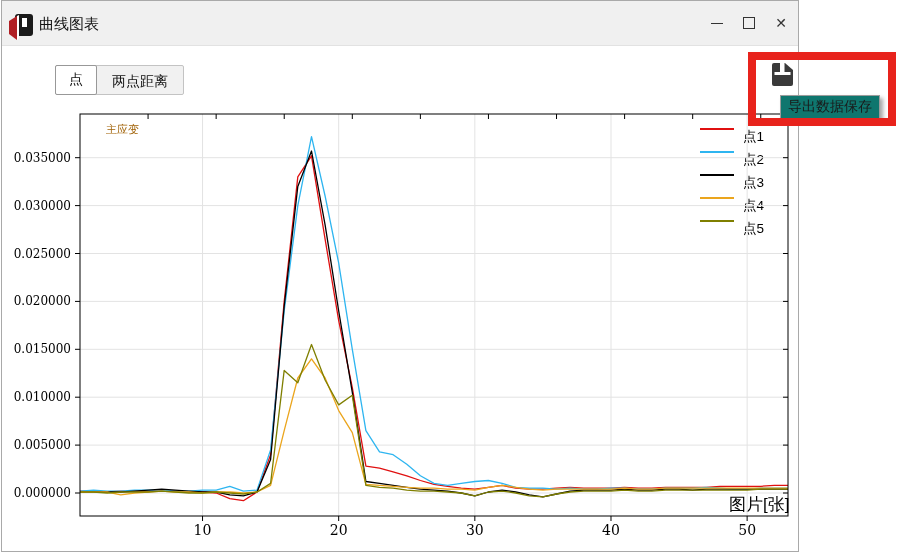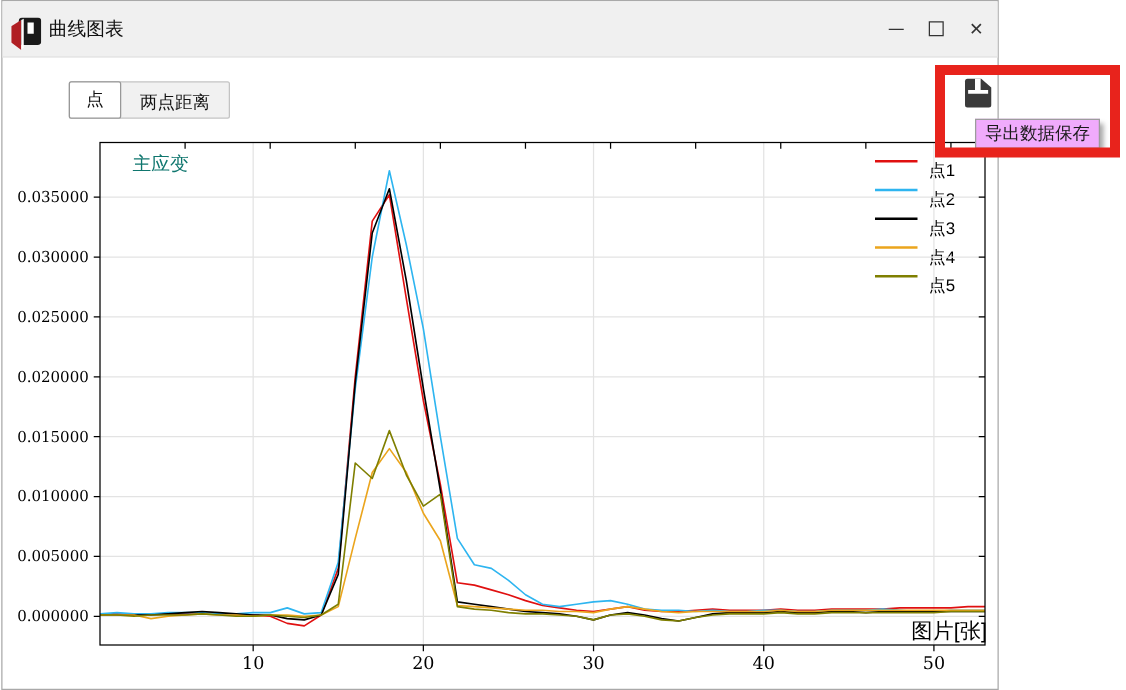--- a/index.html
+++ b/index.html
@@ -17,30 +17,30 @@
   .close-glyph{font-size:14px;color:#333;}
 
   
   .tabgroup{position:absolute;left:53px;top:64px;height:28px;display:flex;background:#f1f1f1;border:1px solid #c3c3c3;border-radius:2px;}
   .tab{display:flex;align-items:center;justify-content:center;font-size:14px;color:#111;padding:16px 15px;cursor:default;}
   .tab.selected{background:#ffffff;border:1px solid #989898;border-radius:2px;margin:-1px 0 -1px -1px;padding:0 13px;}
 
   .save-btn{position:absolute;left:763px;top:61px;width:34px;height:32px;display:flex;align-items:flex-start;justify-content:center;cursor:default;}
 
   
-  .chart-title{position:absolute;left:104px;top:121px;font-size:15px;color:#0f766e;}
+  .chart-title{position:absolute;left:104px;top:121px;font-size:11px;color:#a16207;}
   .chart-xlabel{position:absolute;left:727px;top:492px;font-size:17px;color:#000;}
   .legend{position:absolute;left:698px;top:127px;display:flex;flex-direction:column;}
   .legend-row{display:flex;align-items:flex-start;height:23px;}
   .legend-line{width:34px;height:0;border-top-style:solid;border-top-width:2px;margin-right:9px;}
   .legend-label{font-size:13.5px;color:#000;}
 
   
   .tooltip{position:absolute;left:780px;top:95px;height:22px;display:flex;align-items:center;
-           background:#f0abfc;border:1px solid #9c9c9c;padding:0 7px;font-size:14px;color:#1a1a1a;
+           background:#0f766e;border:1px solid #9c9c9c;padding:0 7px;font-size:14px;color:#1a1a1a;
            box-shadow:3px 3px 4px rgba(0,0,0,0.35);z-index:40;white-space:nowrap;}
   .red-annot{position:absolute;left:748px;top:52px;width:132px;height:58px;border:8px solid #e8231c;z-index:50;}
 
   svg.chartsvg{position:absolute;left:0;top:0;z-index:5;}
 </style>
 </head>
 <body>
 
 <div id="stage">
 

